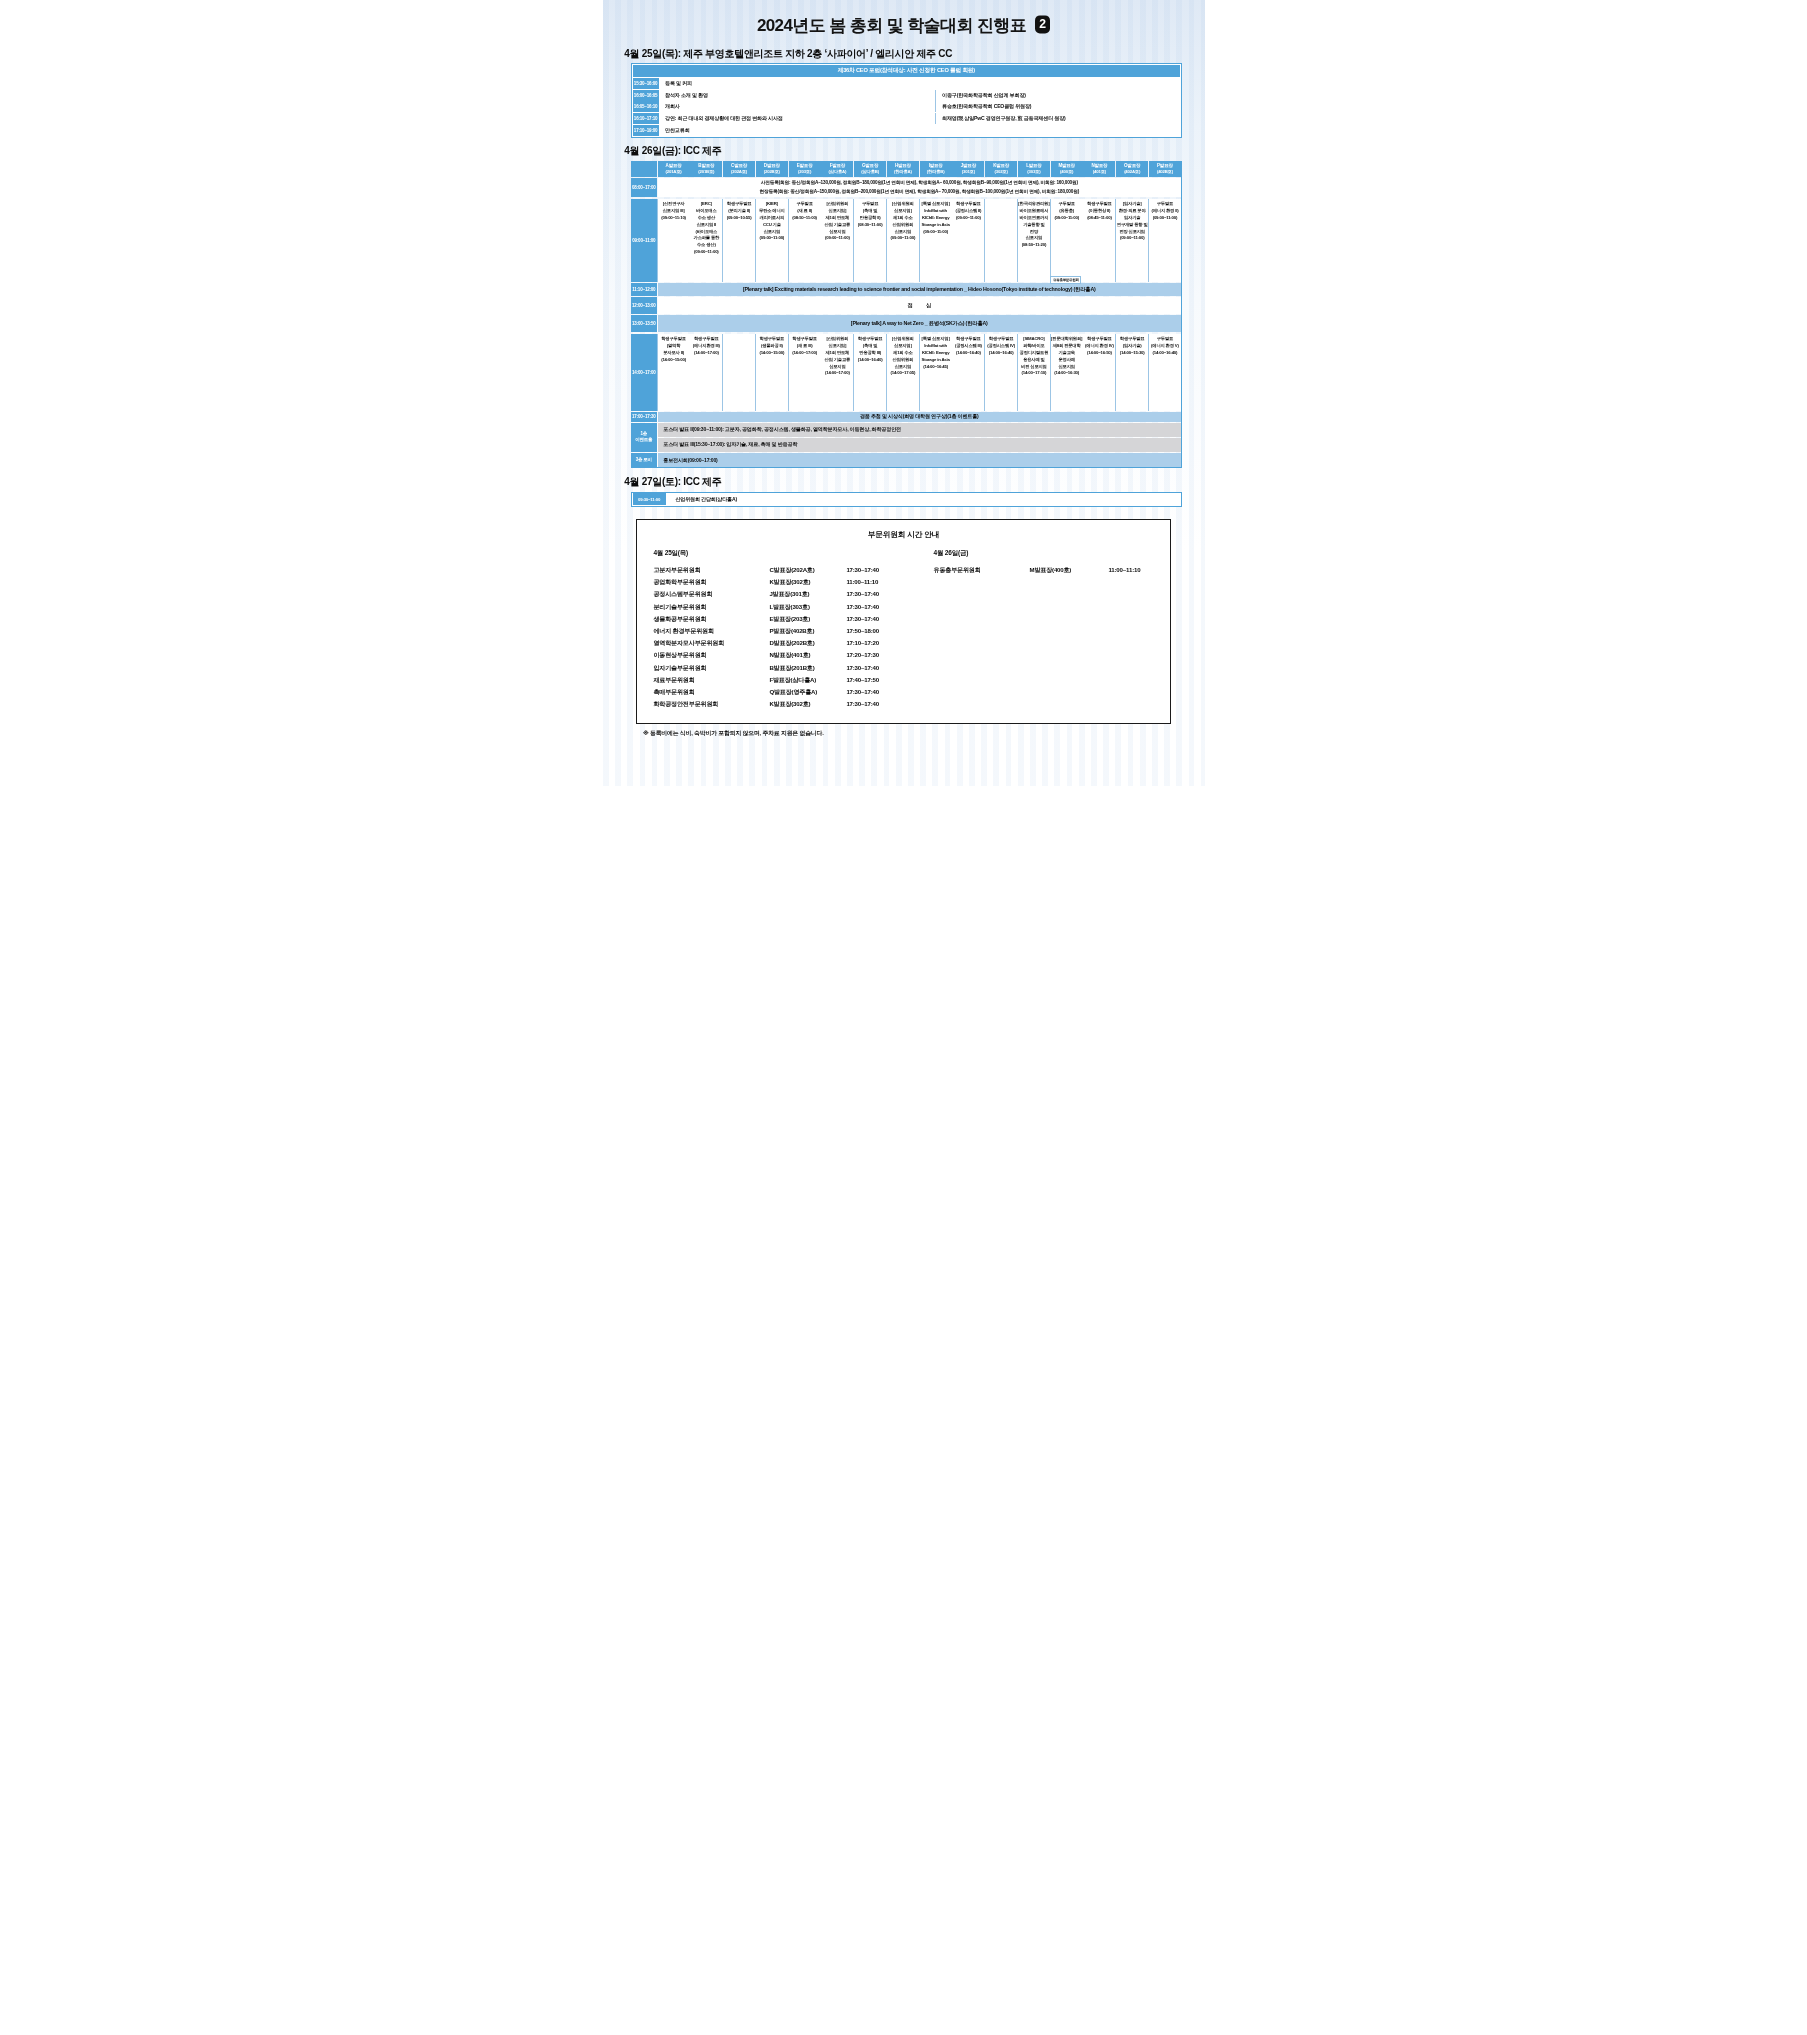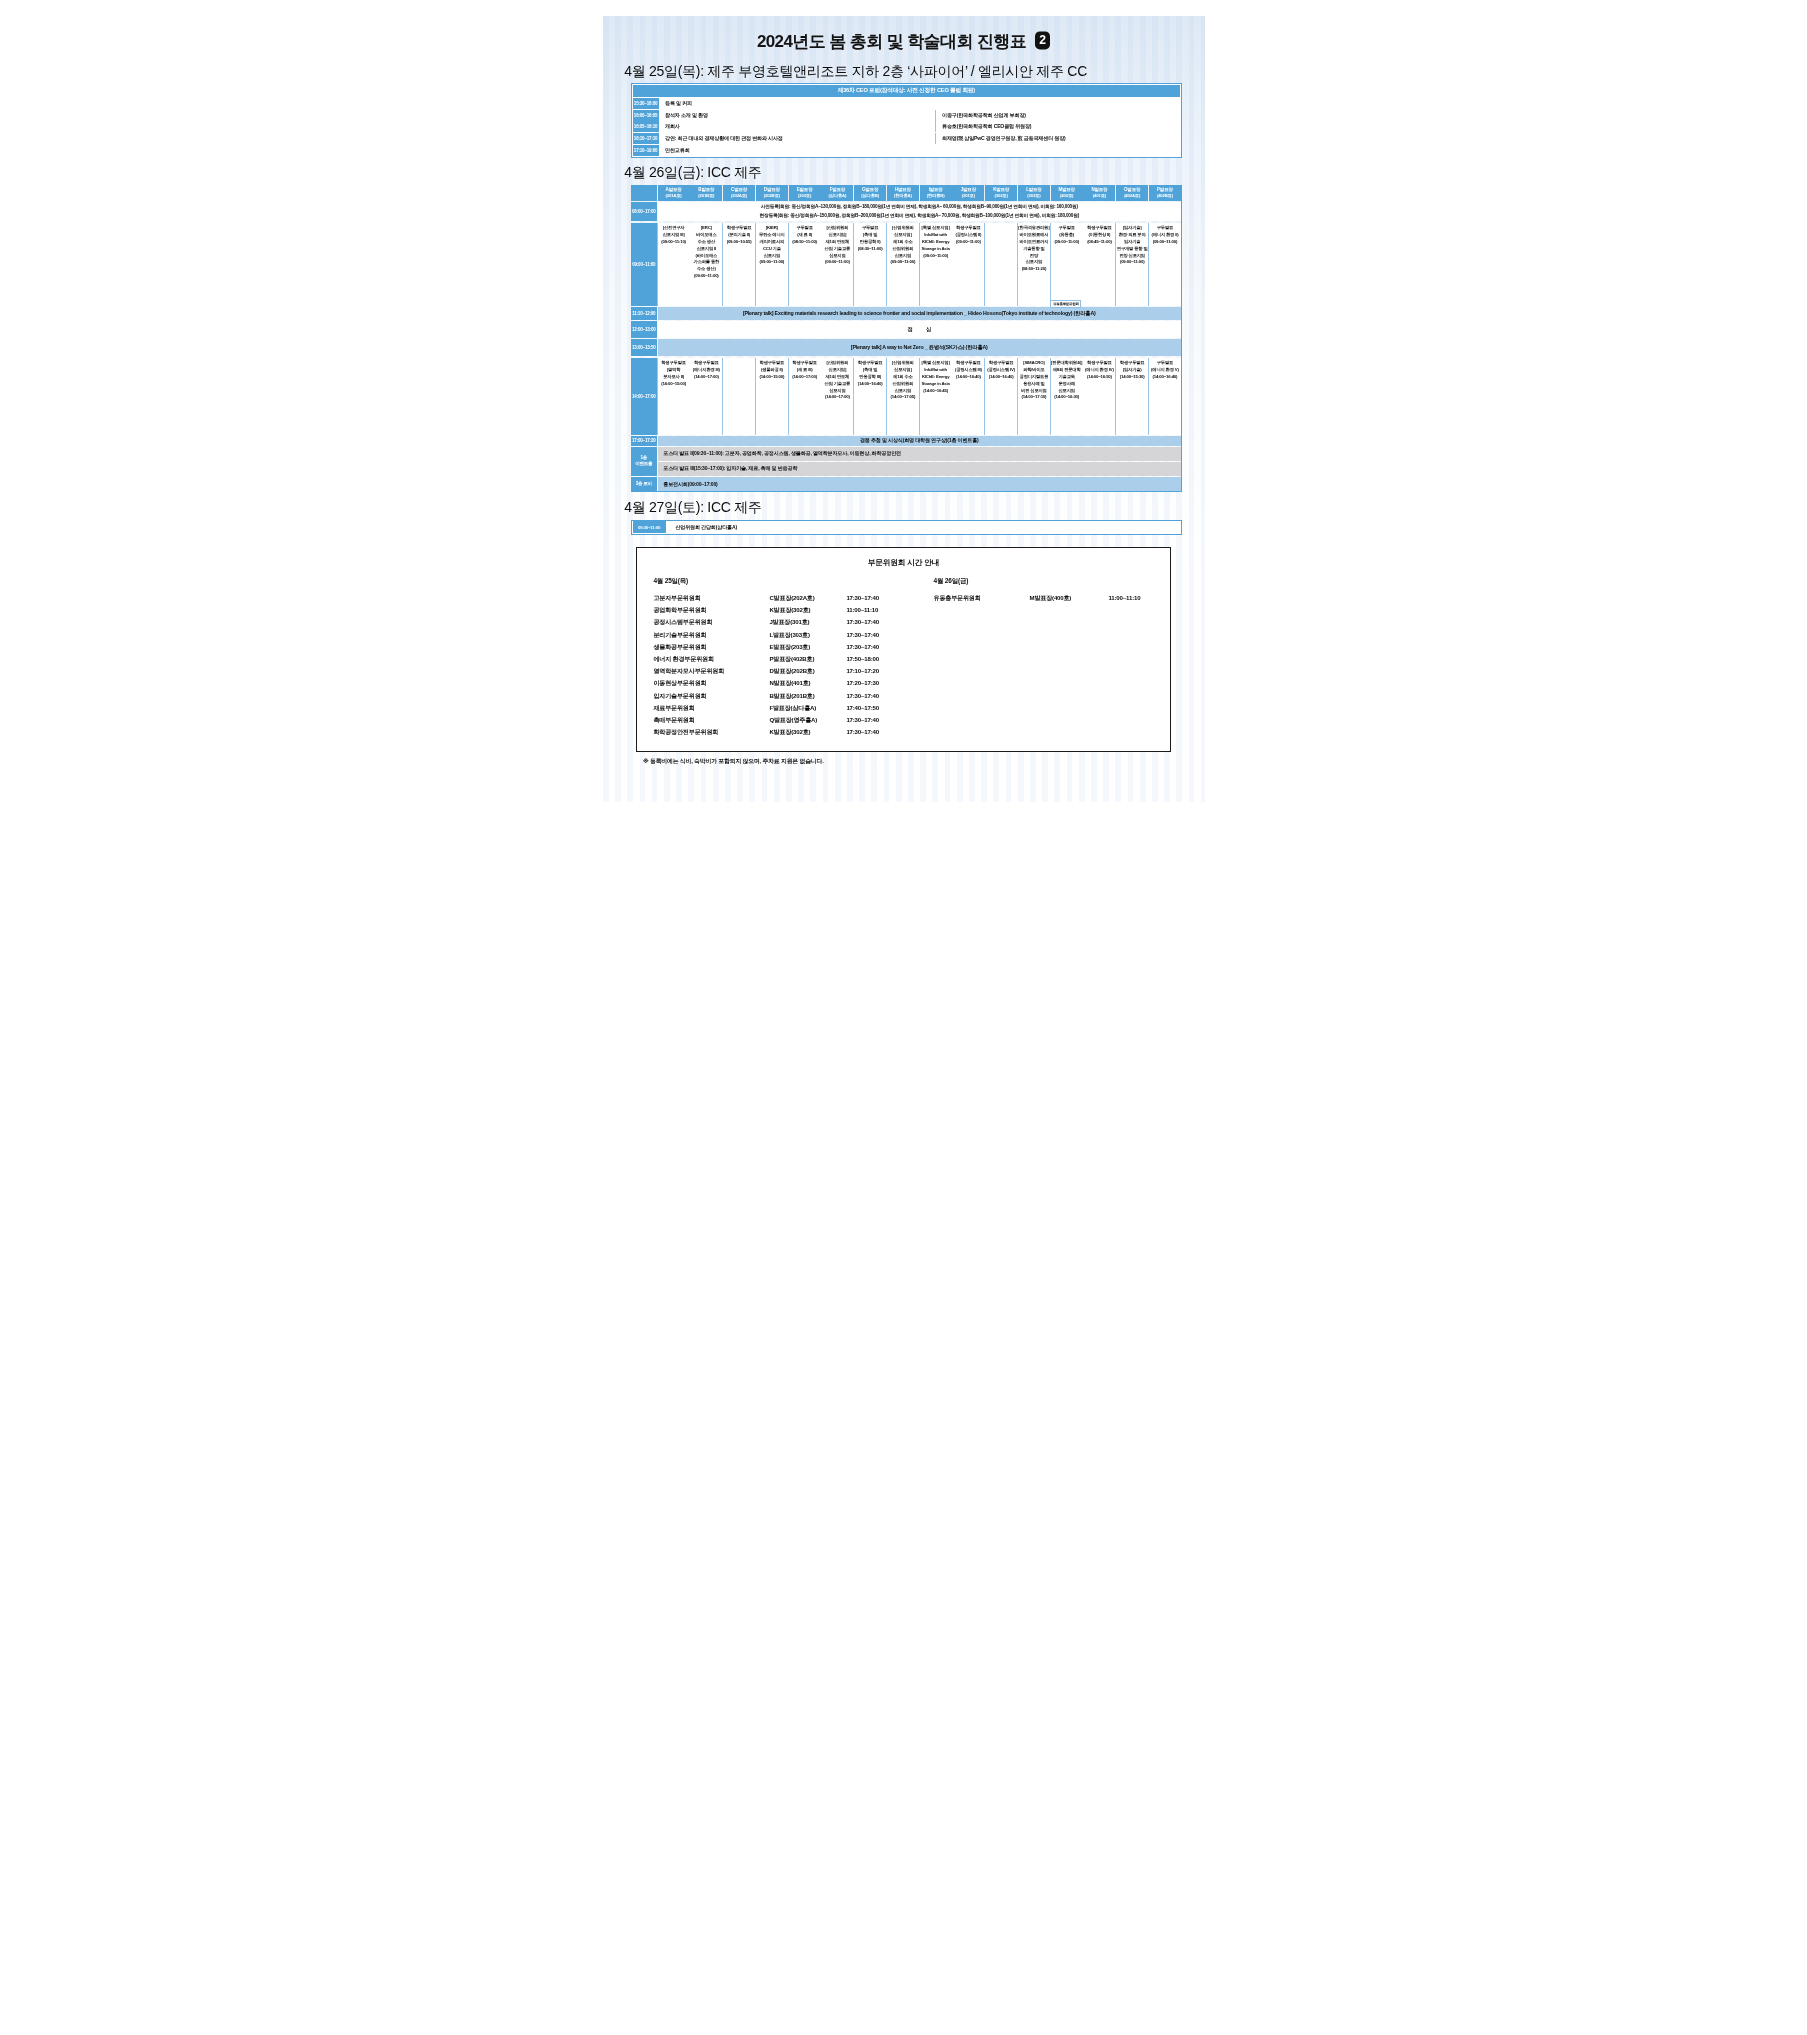--- a/index.html
+++ b/index.html
@@ -1,26 +1,26 @@
 <!DOCTYPE html>
 <html style="font-size:6.5px"><head>
 <meta charset="utf-8">
 <style>
   * { box-sizing: border-box; margin: 0; padding: 0; }
   body { background: #ffffff; font-family: "Liberation Sans", "DejaVu Sans", sans-serif; color: #0d0d0d; }
   .page {
-    width: 602px; min-height: 786px; margin: 16px auto; padding: 7.3px 21px 10.6px;
+    width: 602px; min-height: 786px; margin: 0 auto; padding: 7.3px 21px 10.6px;
     background-image:
       repeating-linear-gradient(90deg, rgba(150,185,225,0.10) 0 5.7px, rgba(255,255,255,0) 5.7px 12.2px),
       linear-gradient(180deg, #dfe9f5 0%, #ecf3fa 16%, #f7fafd 38%, #ffffff 70%);
     font-weight: 700; letter-spacing: -0.2px;
   }
   .main-title { text-align: center; font-size: 17px; font-weight: 800; letter-spacing: -0.6px; margin: 6.5px 0 9.8px; color: #141414; }
   .badge { display: inline-block; vertical-align: middle; background: #111; color: #fff; width: 15px; height: 18px; line-height: 18px; border-radius: 4.9px; font-size: 12.2px; text-align: center; margin-left: 4.9px; letter-spacing: 0; transform: translateY(-1.6px); }
-  .day-heading { font-size: 14px; font-weight: 400; letter-spacing: -0.3px; margin: 6.5px 0 2.8px 0.8px; }
+  .day-heading { font-size: 10px; font-weight: 700; letter-spacing: -0.3px; margin: 6.5px 0 2.8px 0.8px; }
 
   
   .ceo-table { border: 1.2px solid #4FA3D9; background: #fff; padding: 0.8px; margin: 0 1.6px 0 7.3px; }
   .forum-header { background: #4FA3D9; color: #fff; text-align: center; font-size: 5.7px; min-height: 11.8px; line-height: 11.8px; margin-bottom: 0.8px; }
   .ceo-row { display: grid; grid-template-columns: 26px 1fr; column-gap: 0.8px; margin-bottom: 0.8px; }
   .ceo-row:last-child { margin-bottom: 0; }
   .time-cell { background: #4FA3D9; color: #fff; display: flex; align-items: center; justify-content: center; font-size: 4.5px; letter-spacing: -0.2px; text-align: center; }
   .ceo-body { background: #fff; min-height: 11px; display: flex; align-items: stretch; }
   .ceo-body.with-speaker { display: grid; grid-template-columns: 53% 1fr; }
   .ceo-item, .ceo-speaker { display: flex; align-items: center; padding-left: 5.7px; font-size: 5.1px; }

